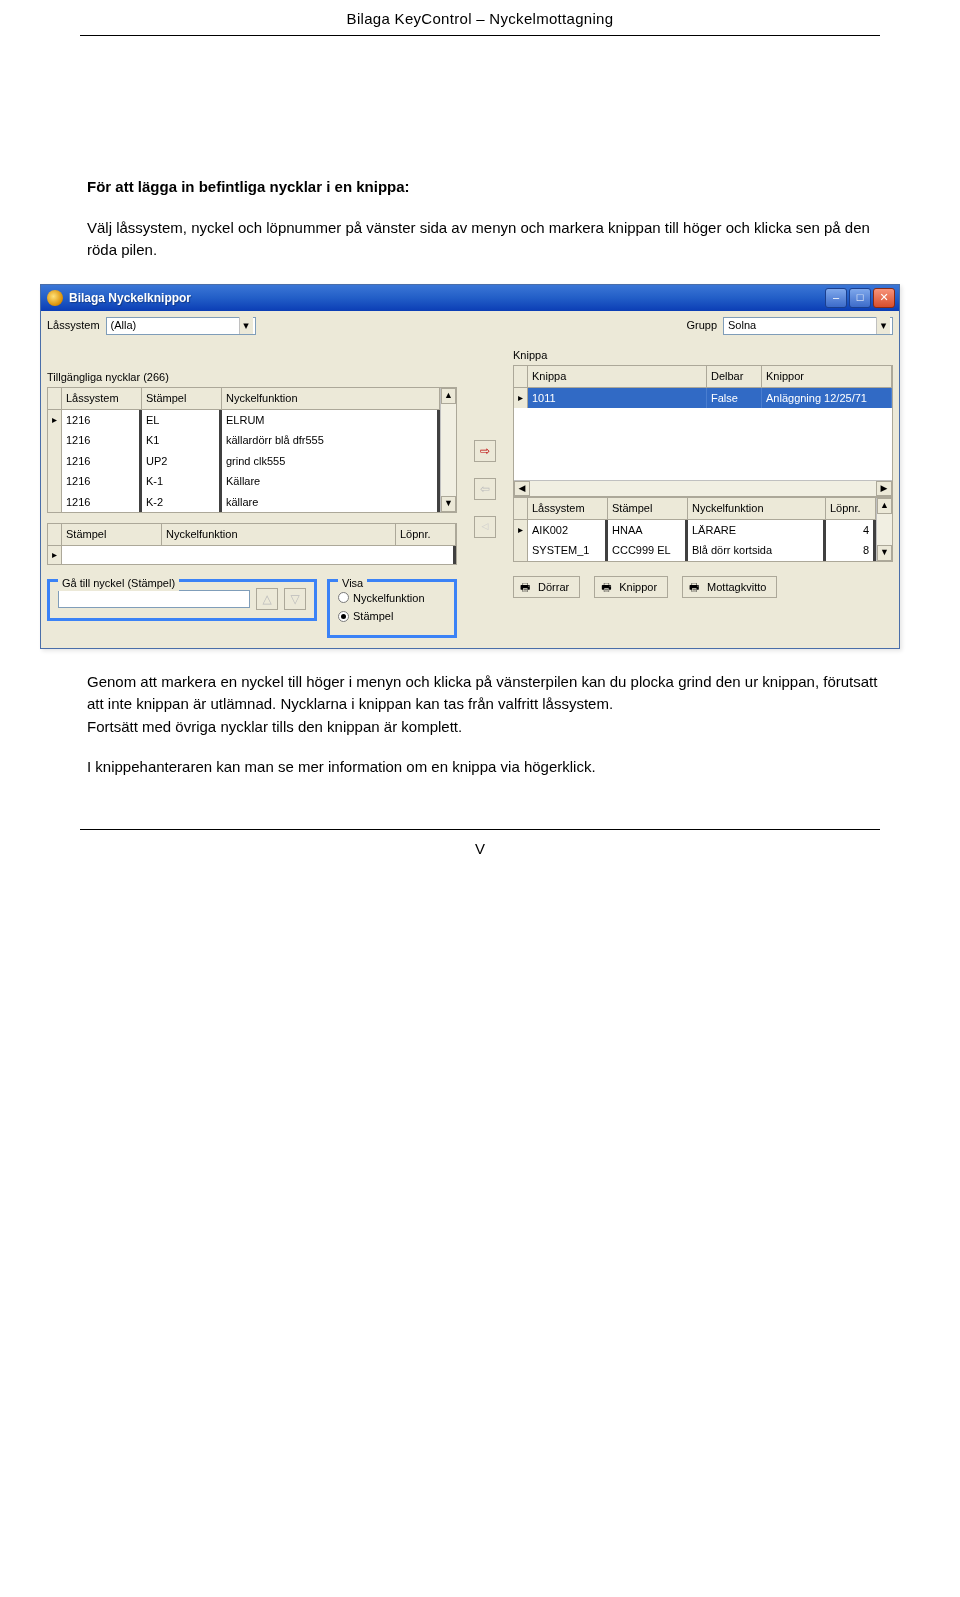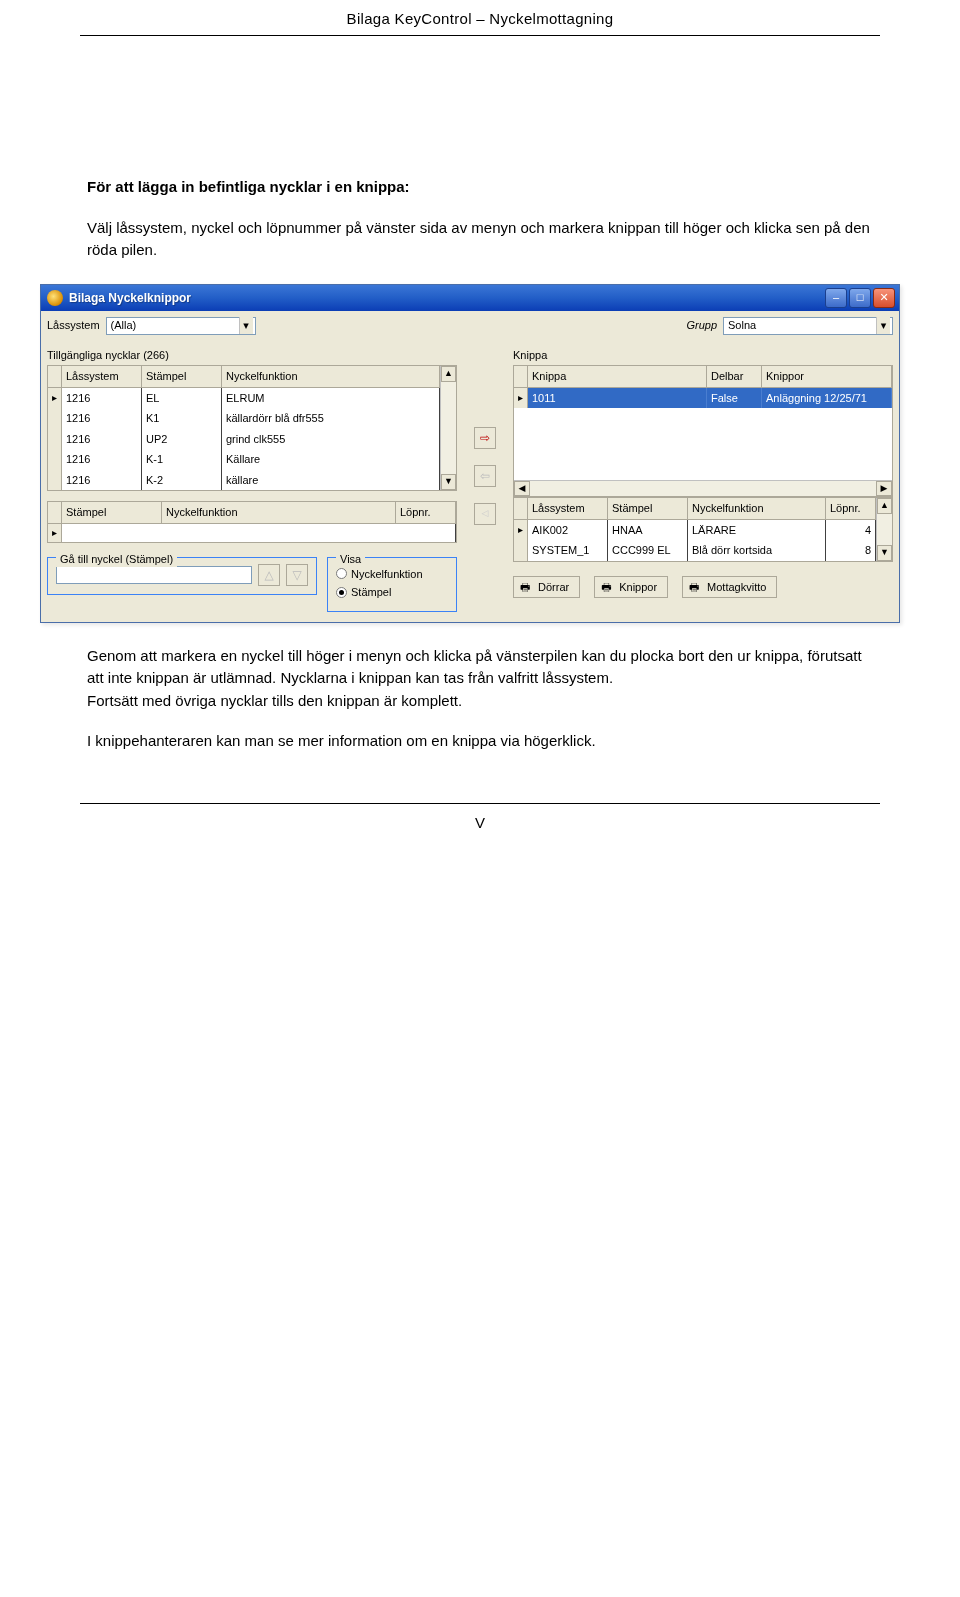--- a/index.html
+++ b/index.html
@@ -78,21 +78,21 @@
   .combo .caret { margin-left:auto; width:14px; text-align:center; border-left:1px solid #c0c0c0; background:#ece9d8;}
   .input {
     border:1px solid #7f9db9;
     background:#fff;
     height:18px;
     padding:0 4px;
     font-size:11px;
   }
 
   .twocol { display:flex; gap:8px; }
-  .leftpane { flex:0 0 410px; }
+  .leftpane { flex:0 0 410px;margin-top:22px; }
   .midpane  { flex:0 0 40px; display:flex; flex-direction:column; align-items:center; justify-content:center; gap:16px;}
   .rightpane{ flex:1; }
 
   .section-lbl { margin:6px 0 2px 0; font-size:11px; }
 
   
   .grid {
     border:1px solid #aca899;
     background:#fff;
   }
@@ -112,21 +112,21 @@
     border-top:1px solid #c0c0c0;
     display:flex;
   }
   .hscroll .arrow { width:16px; border:1px solid #aca899; display:flex;align-items:center;justify-content:center;font-size:9px;}
   .hscroll .track { flex:1; background:#f1efe2; }
   .grow { display:flex; }
   .ghdr { display:flex; background:#ece9d8; border-bottom:1px solid #aca899;}
   .gcell, .ghcell {
     padding:2px 4px;
     font-size:11px;
-    border-right:1px solid #404040;
+    border-right:3px solid #404040;
     white-space:nowrap;
     overflow:hidden;
   }
   .ghcell { border-right:1px solid #aca899; background:#ece9d8; font-weight:normal;}
   .gut { width:14px; border-right:1px solid #aca899; background:#ece9d8; display:flex;align-items:center;justify-content:center;font-size:10px;}
   .rowmark { color:#000; }
   .selrow { background:#316ac5; color:#fff; }
   .selrow .gcell { border-right:1px solid #4a7ed0;}
   .emptyrow { height:18px; }
 
@@ -134,21 +134,21 @@
     width:22px;height:22px;
     border:1px solid #aca899;
     background:#ece9d8;
     display:flex;align-items:center;justify-content:center;
     color:#999;
     font-size:12px;
   }
   .tinybtn.dim { color:#bbb; }
 
   .groupbox {
-    border:1px solid #3b82f6;
+    border:3px solid #3b82f6;
     padding:6px 8px 8px 8px;
     position:relative;
     margin-top:8px;
   }
   .groupbox .legend {
     position:absolute;
     top:-7px; left:8px;
     background:#ece9d8;
     padding:0 4px;
     font-size:11px;
@@ -192,21 +192,21 @@
 
       <div class="dlgbody">
 
         <div class="row" style="gap:6px;">
           <span class="lbl">Låssystem</span>
           <div class="combo" style="width:150px;">
             <span>(Alla)</span>
             <span class="caret">▾</span>
           </div>
           <div style="flex:1"></div>
-          <span class="lbl" style="margin-left:60px;font-style:italic;">Grupp</span>
+          <span class="lbl" style="margin-left:60px;">Grupp</span>
           <div class="combo" style="width:170px;">
             <span>Solna</span>
             <span class="caret">▾</span>
           </div>
         </div>
 
         <div class="twocol" style="margin-top:6px;">
 
           <div class="leftpane">
             <div class="section-lbl">Tillgängliga nycklar (266)</div>
@@ -376,20 +376,20 @@
               <div class="flatbtn">
                   <span class="prn">🖶</span>
                   <span>Mottagkvitto</span>
                 </div>
             </div>
           </div>
         </div>
       </div>
     </div>
 
-    <p style="margin-bottom:0">Genom att markera en nyckel till höger i menyn och klicka på vänsterpilen kan du plocka bort den ur knippa, förutsatt att inte knippan är utlämnad. Nycklarna i knippan kan tas från valfritt låssystem.</p>
+    <p style="margin-bottom:0">Genom att markera en nyckel till höger i menyn och klicka på vänsterpilen kan du plocka grind den ur knippan, förutsatt att inte knippan är utlämnad. Nycklarna i knippan kan tas från valfritt låssystem.</p>
     <p>Fortsätt med övriga nycklar tills den knippan är komplett.</p>
     <p>I knippehanteraren kan man se mer information om en knippa via högerklick.</p>
   </div>
 
   <hr class="doc-rule2">
   <div class="page-num">V</div>
 </div>
 
 </body></html>

